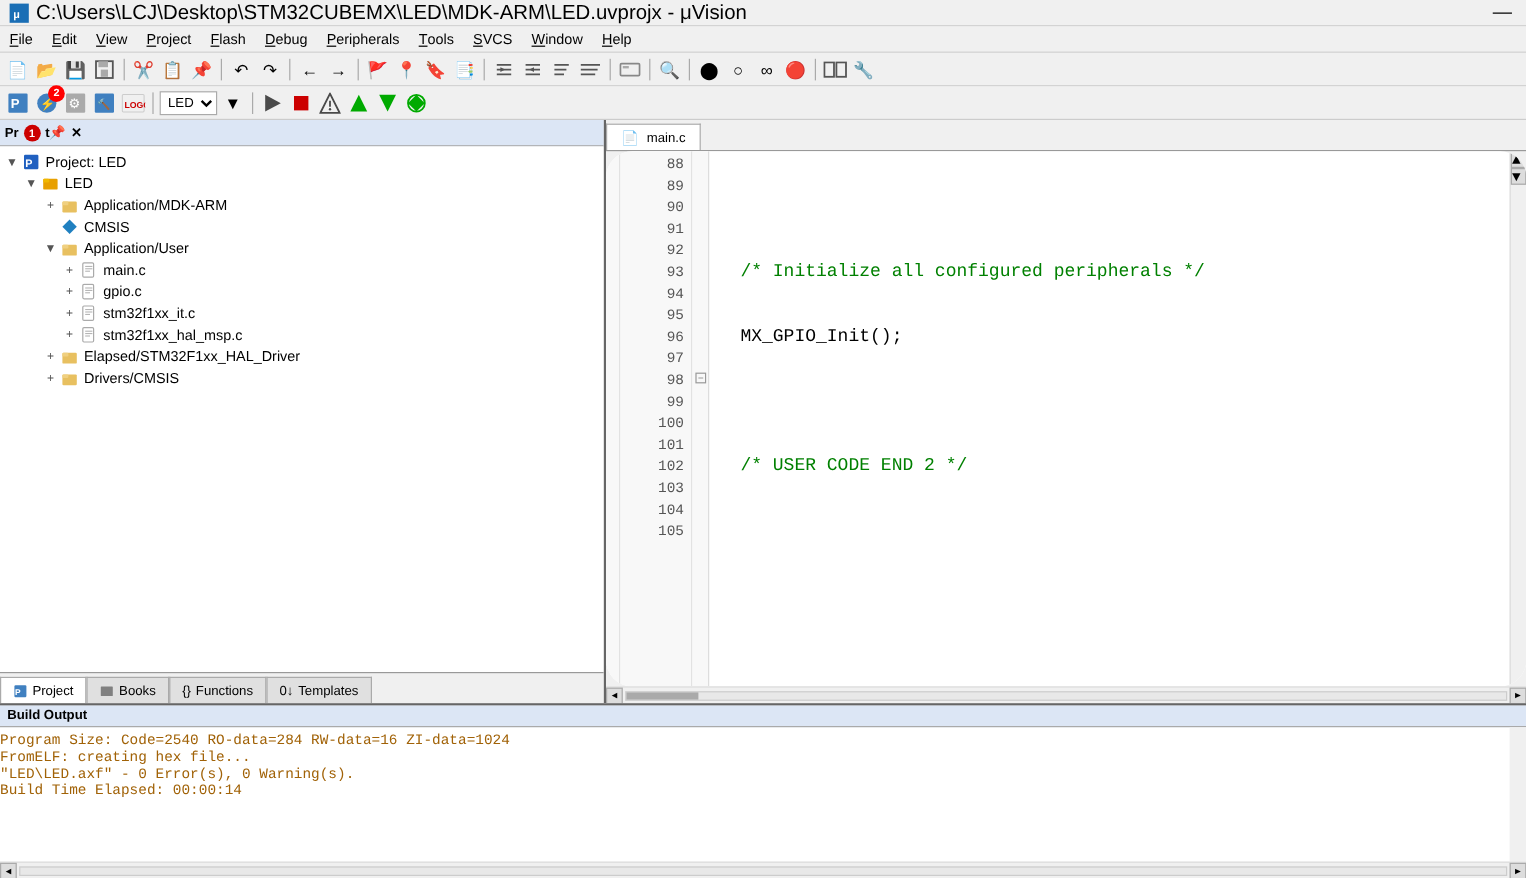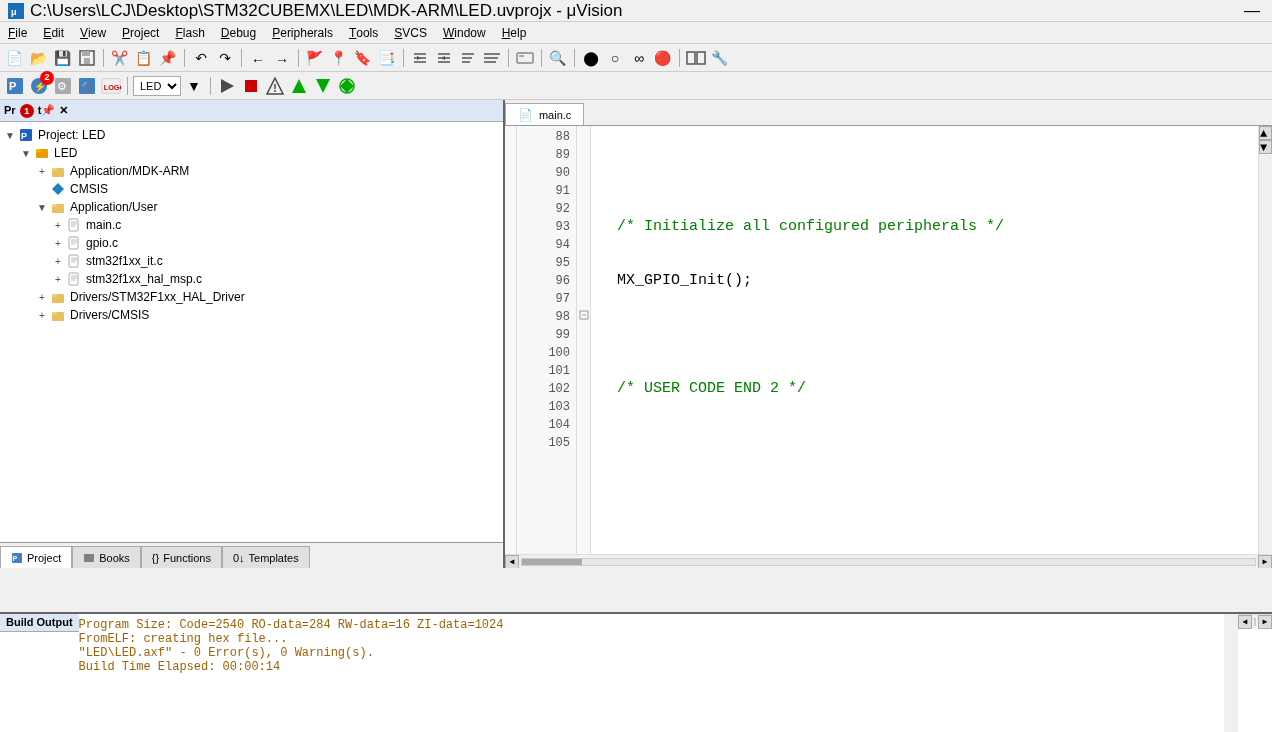--- a/index.html
+++ b/index.html
@@ -179,20 +179,21 @@
       font-family: Arial, sans-serif;
       font-size: 11px;
       display: flex; align-items: center; gap: 6px;
     }
     .tab-file-icon { color: #e8a000; font-size: 12px; }
     #editor-area {
       flex: 1;
       background: white;
       overflow: hidden;
       display: flex;
+      border-radius: 22px;
     }
     #line-numbers {
       width: 60px;
       background: #f8f8f8;
       border-right: 1px solid #ddd;
       text-align: right;
       padding-right: 6px;
       font-size: 12px;
       line-height: 18px;
       color: #555;
@@ -224,26 +225,25 @@
       border-top: 1px solid #ddd;
       display: flex;
       align-items: center;
     }
     .scroll-btn { width: 14px; height: 14px; background: #ddd; border: 1px solid #aaa; cursor: pointer; display: flex; align-items: center; justify-content: center; font-size: 8px; }
     .scroll-track { flex: 1; height: 8px; background: #e8e8e8; margin: 0 2px; border: 1px solid #ccc; }
     .scroll-thumb { width: 60px; height: 100%; background: #aaa; }
 
     
     #build-output {
-      height: 120px;
+      height: 146px;
       background: white;
       border-top: 2px solid #666;
       display: flex;
-      flex-direction: row;
-      margin-top: 44px;
+      flex-direction: column;
     }
     #build-header {
       height: 18px;
       background: #dce6f5;
       font-family: Arial, sans-serif;
       font-size: 11px;
       font-weight: bold;
       padding: 2px 6px;
       border-bottom: 1px solid #aaa;
     }
@@ -565,21 +565,21 @@
         </div>
 
         <div class="tree-item tree-indent-2">
           <span class="expand-icon">+</span>
           <span class="tree-icon folder-icon">
             <svg width="14" height="14" viewBox="0 0 14 14">
                 <rect x="1" y="4" width="12" height="9" rx="1" fill="#e8c060"></rect>
                 <rect x="1" y="4" width="5" height="3" rx="1" fill="#f0d080"></rect>
               </svg>
           </span>
-          <span>Drivers/STM32F1xx_HAL_Driver</span>
+          <span>Elapsed/STM32F1xx_HAL_Driver</span>
         </div>
 
         <div class="tree-item tree-indent-2">
           <span class="expand-icon">+</span>
           <span class="tree-icon folder-icon">
             <svg width="14" height="14" viewBox="0 0 14 14">
                 <rect x="1" y="4" width="12" height="9" rx="1" fill="#e8c060"></rect>
                 <rect x="1" y="4" width="5" height="3" rx="1" fill="#f0d080"></rect>
               </svg>
           </span>

